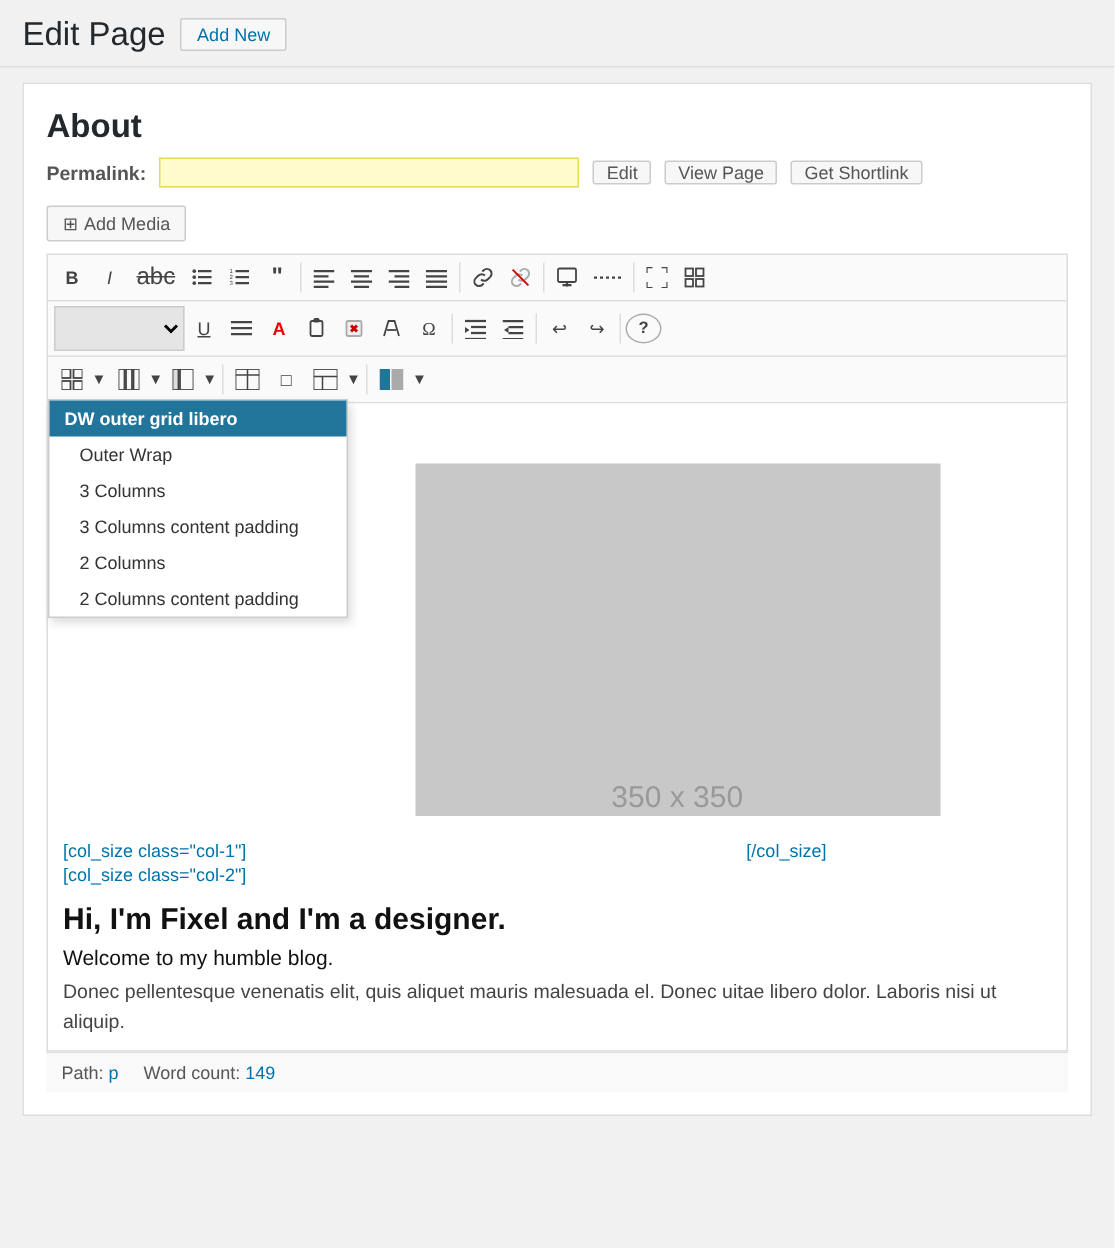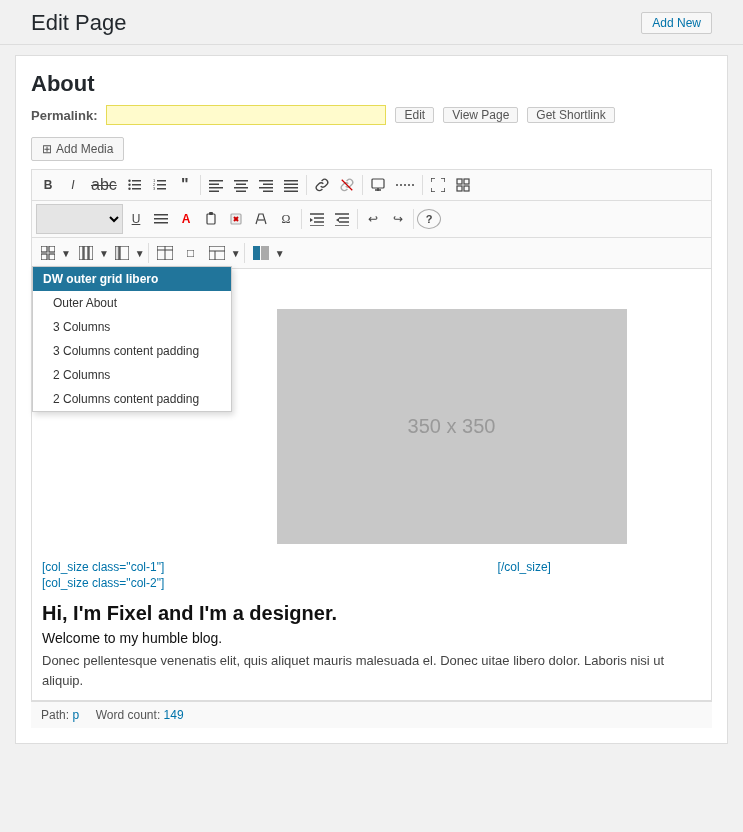--- a/index.html
+++ b/index.html
@@ -1,18 +1,18 @@
 <!DOCTYPE html>
 <html><head>
   <meta charset="utf-8">
   <style>
     * { box-sizing: border-box; margin: 0; padding: 0; }
     body { font-family: Arial, sans-serif; font-size: 13px; background: #f1f1f1; color: #333; }
 
-    .page-header { background: #f1f1f1; padding: 10px 31px 8px; display: flex; align-items: center; gap: 10px; border-bottom: 1px solid #ddd; justify-content: space-between; }
+    .page-header { background: #f1f1f1; padding: 10px 15px 8px; display: flex; align-items: center; gap: 10px; border-bottom: 1px solid #ddd; }
     .page-header h1 { font-size: 22px; font-weight: 400; color: #23282d; }
     .add-new-btn { background: #f7f7f7; border: 1px solid #ccc; border-radius: 2px; padding: 3px 10px; font-size: 12px; color: #0073aa; cursor: pointer; }
 
     .editor-wrap { background: #fff; margin: 10px 15px; padding: 15px; border: 1px solid #ddd; }
 
     .title-row { margin-bottom: 8px; }
     .post-title { font-size: 22px; font-weight: 600; color: #23282d; }
 
     .permalink-row { display: flex; align-items: center; gap: 9px; margin-bottom: 12px; }
     .permalink-label { font-size: 13px; color: #555; font-weight: 600; }
@@ -33,21 +33,21 @@
 
     .format-select { height: 24px; border: 1px solid #ccc; background: #e5e5e5; font-size: 12px; padding: 14px 4px; cursor: pointer; }
     .dropdown-menu { position: absolute; top: 100%; left: 0; background: #fff; border: 1px solid #ccc; box-shadow: 2px 3px 6px rgba(0,0,0,0.15); z-index: 100; min-width: 200px; }
     .dropdown-header { background: #21759b; color: #fff; font-size: 12px; padding: 5px 10px; font-weight: bold; }
     .dropdown-item { display: block; padding: 5px 20px; font-size: 12px; color: #333; cursor: pointer; white-space: nowrap; }
 
     .editor-content { border: 1px solid #ddd; border-top: none; background: #fff; min-height: 380px; padding: 10px; position: relative; }
 
     .editor-text-line { font-size: 12px; color: #0073aa; margin-bottom: 4px; }
 
-    .placeholder-image { width: 350px; height: 235px; background: #c8c8c8; display: flex; align-items: center; justify-content: center; margin: 10px auto; color: #999; font-size: 20px; }
+    .placeholder-image { width: 350px; height: 235px; background: #c8c8c8; display: flex; align-items: flex-end; justify-content: center; margin: 10px auto; color: #999; font-size: 20px; }
 
     .col-tag { font-size: 12px; color: #0073aa; margin-bottom: 2px; }
 
     .editor-h2 { font-size: 20px; font-weight: bold; color: #111; margin: 10px 0 5px; }
     .editor-h3 { font-size: 14px; font-weight: normal; color: #111; margin-bottom: 5px; }
     .editor-p { font-size: 13px; color: #444; line-height: 1.5; }
 
     .status-bar { background: #f9f9f9; border-top: 1px solid #ddd; padding: 6px 10px; font-size: 12px; color: #555; }
     .status-bar a { color: #0073aa; text-decoration: none; }
     .word-count { color: #0073aa; }
@@ -255,21 +255,21 @@
             <rect x="0" y="0" width="6" height="6" stroke="#444" stroke-width="1.2" fill="none"></rect>
             <rect x="8" y="0" width="6" height="6" stroke="#444" stroke-width="1.2" fill="none"></rect>
             <rect x="0" y="8" width="6" height="6" stroke="#444" stroke-width="1.2" fill="none"></rect>
             <rect x="8" y="8" width="6" height="6" stroke="#444" stroke-width="1.2" fill="none"></rect>
           </svg>
       </button>
       <span style="font-size:10px;color:#444;">▼</span>
 
       <div class="dropdown-menu" style="top:28px; left:0;">
         <div class="dropdown-header">DW outer grid libero</div>
-        <span class="dropdown-item">Outer About</span>
+        <span class="dropdown-item">Outer Wrap</span>
         <span class="dropdown-item">3 Columns</span>
         <span class="dropdown-item">3 Columns content padding</span>
         <span class="dropdown-item">2 Columns</span>
         <span class="dropdown-item">2 Columns content padding</span>
       </div>
 
       <button class="tb-btn" style="margin-left:2px;">
         <svg width="14" height="14" viewBox="0 0 14 14">
             <rect x="0" y="0" width="4" height="14" stroke="#444" stroke-width="1.2" fill="none"></rect>
             <rect x="5" y="0" width="4" height="14" stroke="#444" stroke-width="1.2" fill="none"></rect>

